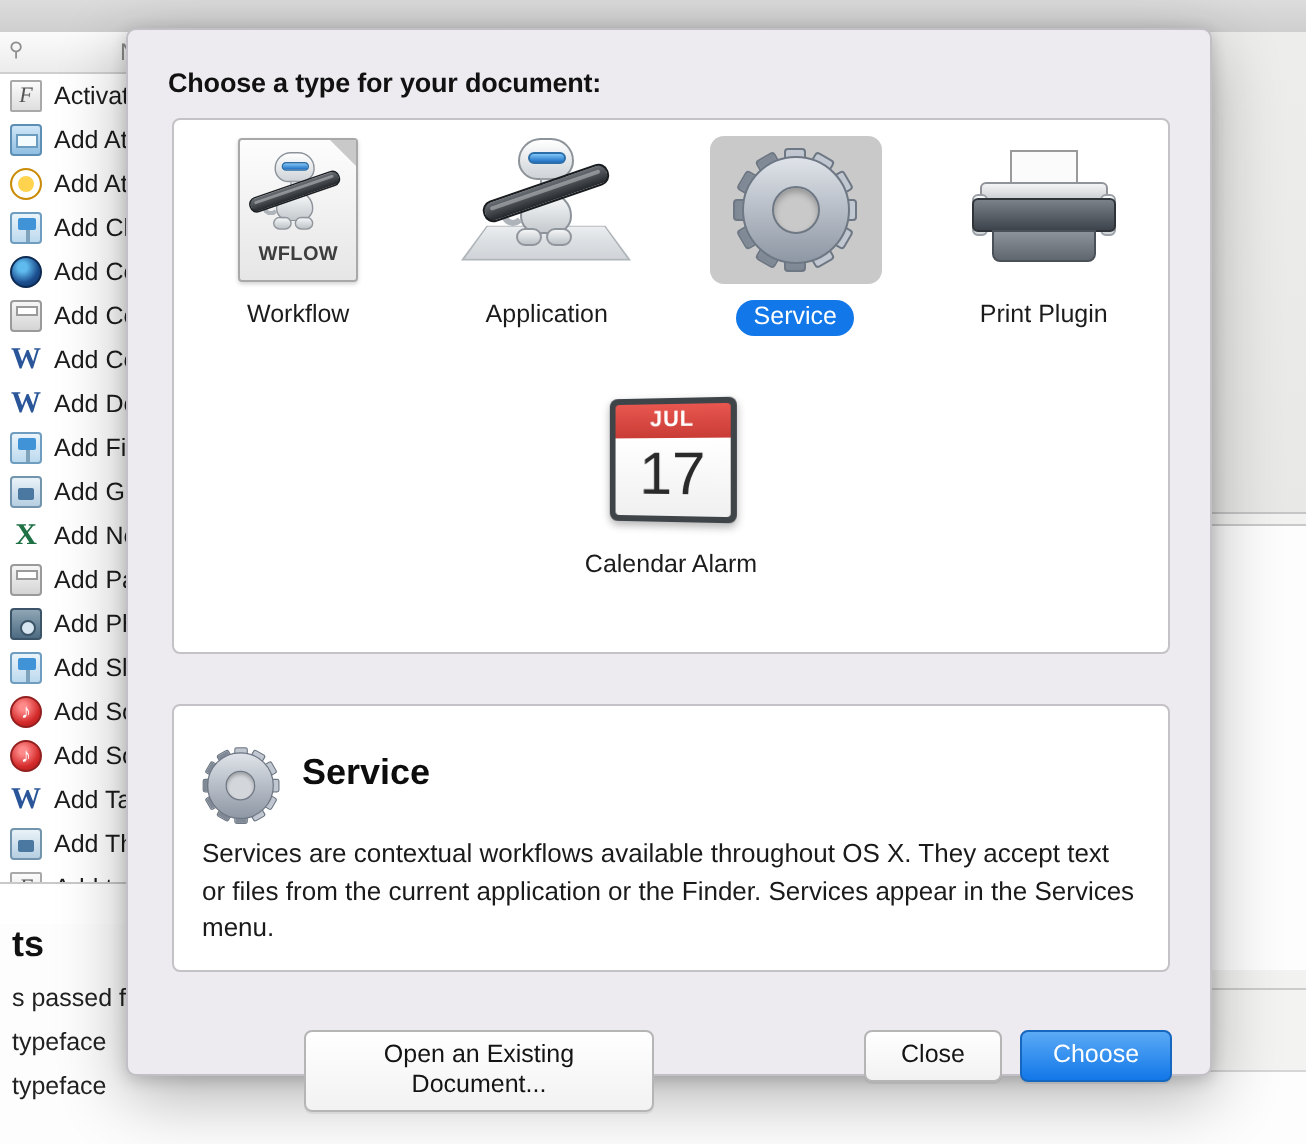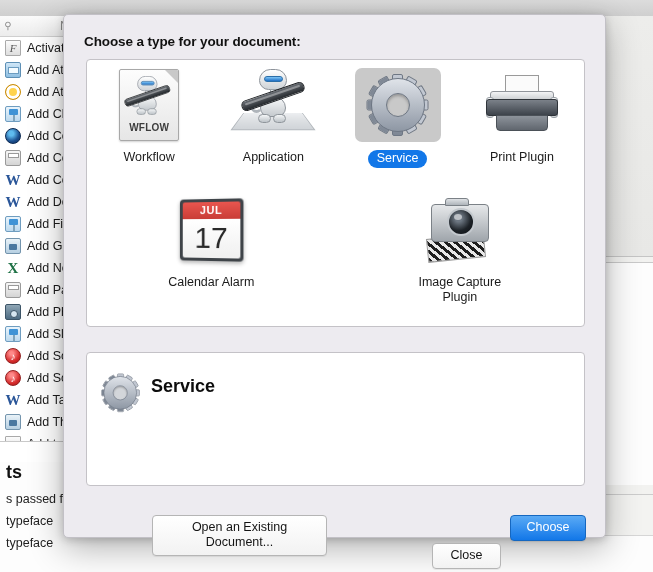--- a/index.html
+++ b/index.html
@@ -821,21 +821,21 @@
   }
   .btn-open {
     position: absolute;
     left: 88px; top: 500px;
     width: 175px;
     text-align: center;
     box-sizing: border-box;
   }
   .btn-close {
     position: absolute;
-    left: 368px; top: 528px;
+    left: 368px; top: 500px;
     width: 69px;
     text-align: center;
     box-sizing: border-box;
   }
   .btn-choose {
     position: absolute;
     left: 446px; top: 500px;
     width: 76px;
     text-align: center;
     box-sizing: border-box;
@@ -1038,51 +1038,41 @@
             <div class="grid-cell">
               <div class="icon-slot">
                 <div class="cal">
                   <div class="frame"></div>
                   <div class="top">JUL</div>
                   <div class="day">17</div>
                 </div>
               </div>
               <div class="cell-label">Calendar Alarm</div>
             </div>
-            <div class="grid-cell">
-              <div class="icon-slot">
-                <div class="camera">
-                  <div class="photos"></div>
-                  <div class="body"></div>
-                  <div class="hump"></div>
-                  <div class="lens"></div>
-                </div>
-              </div>
-              <div class="cell-label">Image Capture Plugin</div>
-            </div>
           </div>
         </div>
     </div>
 
     <div class="desc-box">
       <div class="desc-head">
         <div class="gear-sm">
           <div class="gear">
             <div class="tooth" style="transform:rotate(0deg)"></div>
             <div class="tooth" style="transform:rotate(30deg)"></div>
             <div class="tooth" style="transform:rotate(60deg)"></div>
             <div class="tooth" style="transform:rotate(90deg)"></div>
             <div class="tooth" style="transform:rotate(120deg)"></div>
             <div class="tooth" style="transform:rotate(150deg)"></div>
             <div class="ring"></div>
             <div class="hole"></div>
           </div>
         </div>
         <div class="dh-title">Service</div>
       </div>
+      <div class="desc-body">Services are contextual workflows available throughout OS X. They accept text or files from the current application or the Finder. Services appear in the Services menu.</div>
     </div>
 
     <button class="btn btn-open">Open an Existing Document...</button>
     <button class="btn btn-close">Close</button>
     <button class="btn btn-choose">Choose</button>
   </div>
 
 </div>
 
 </body></html>

